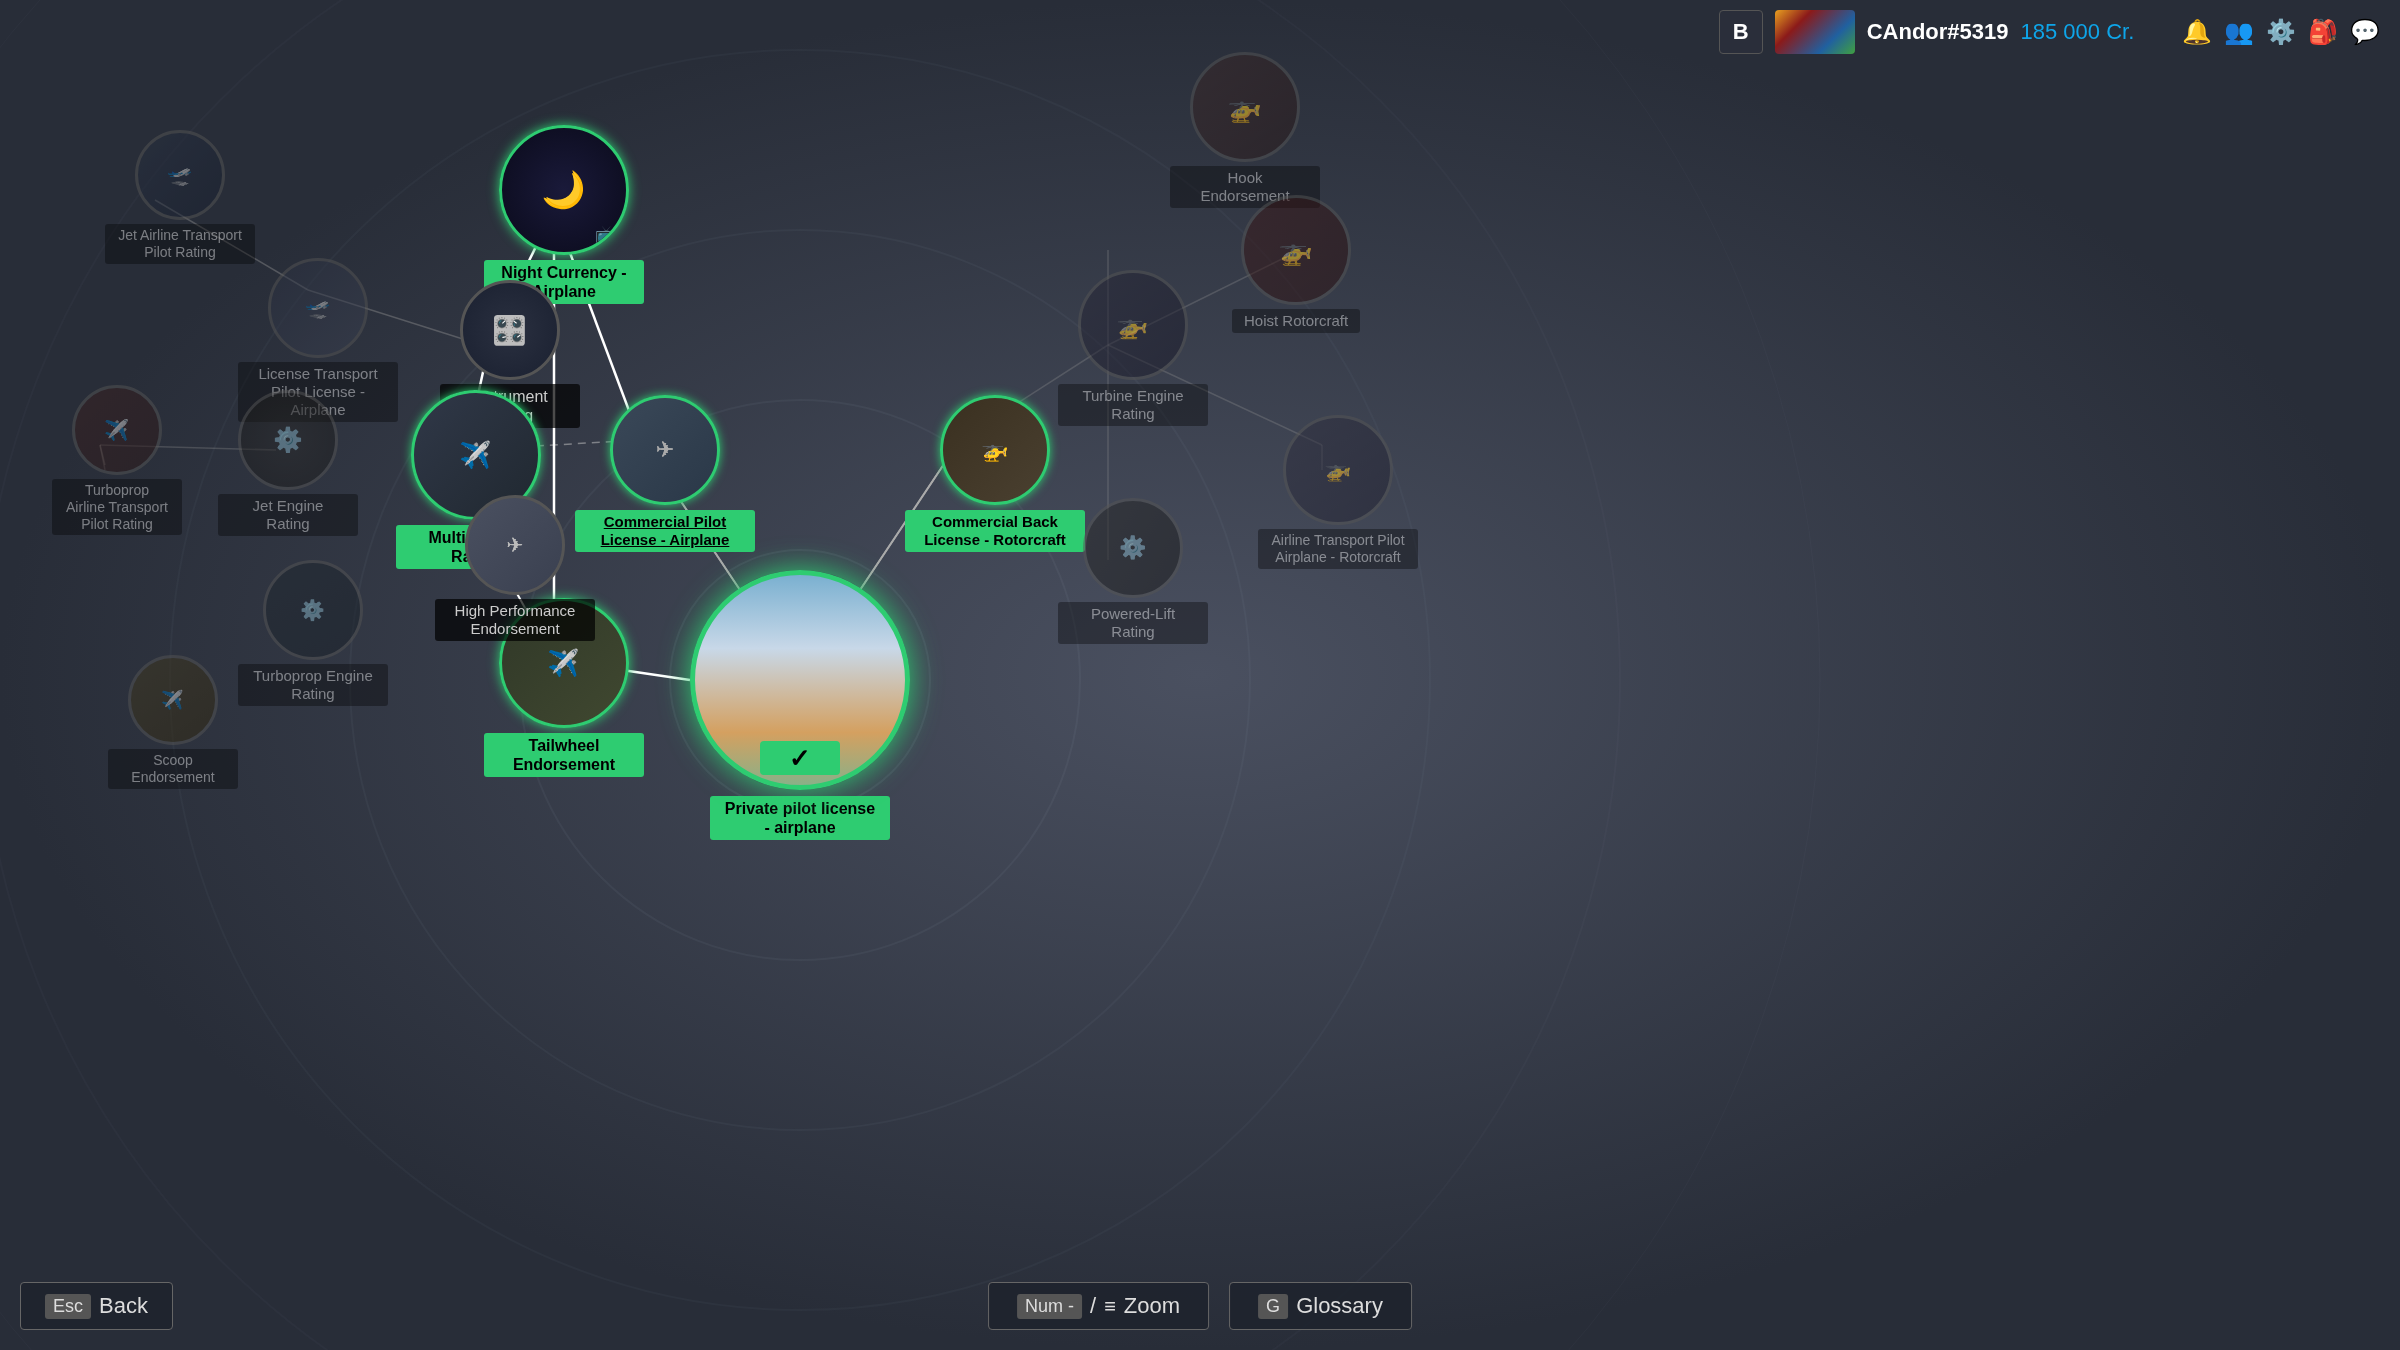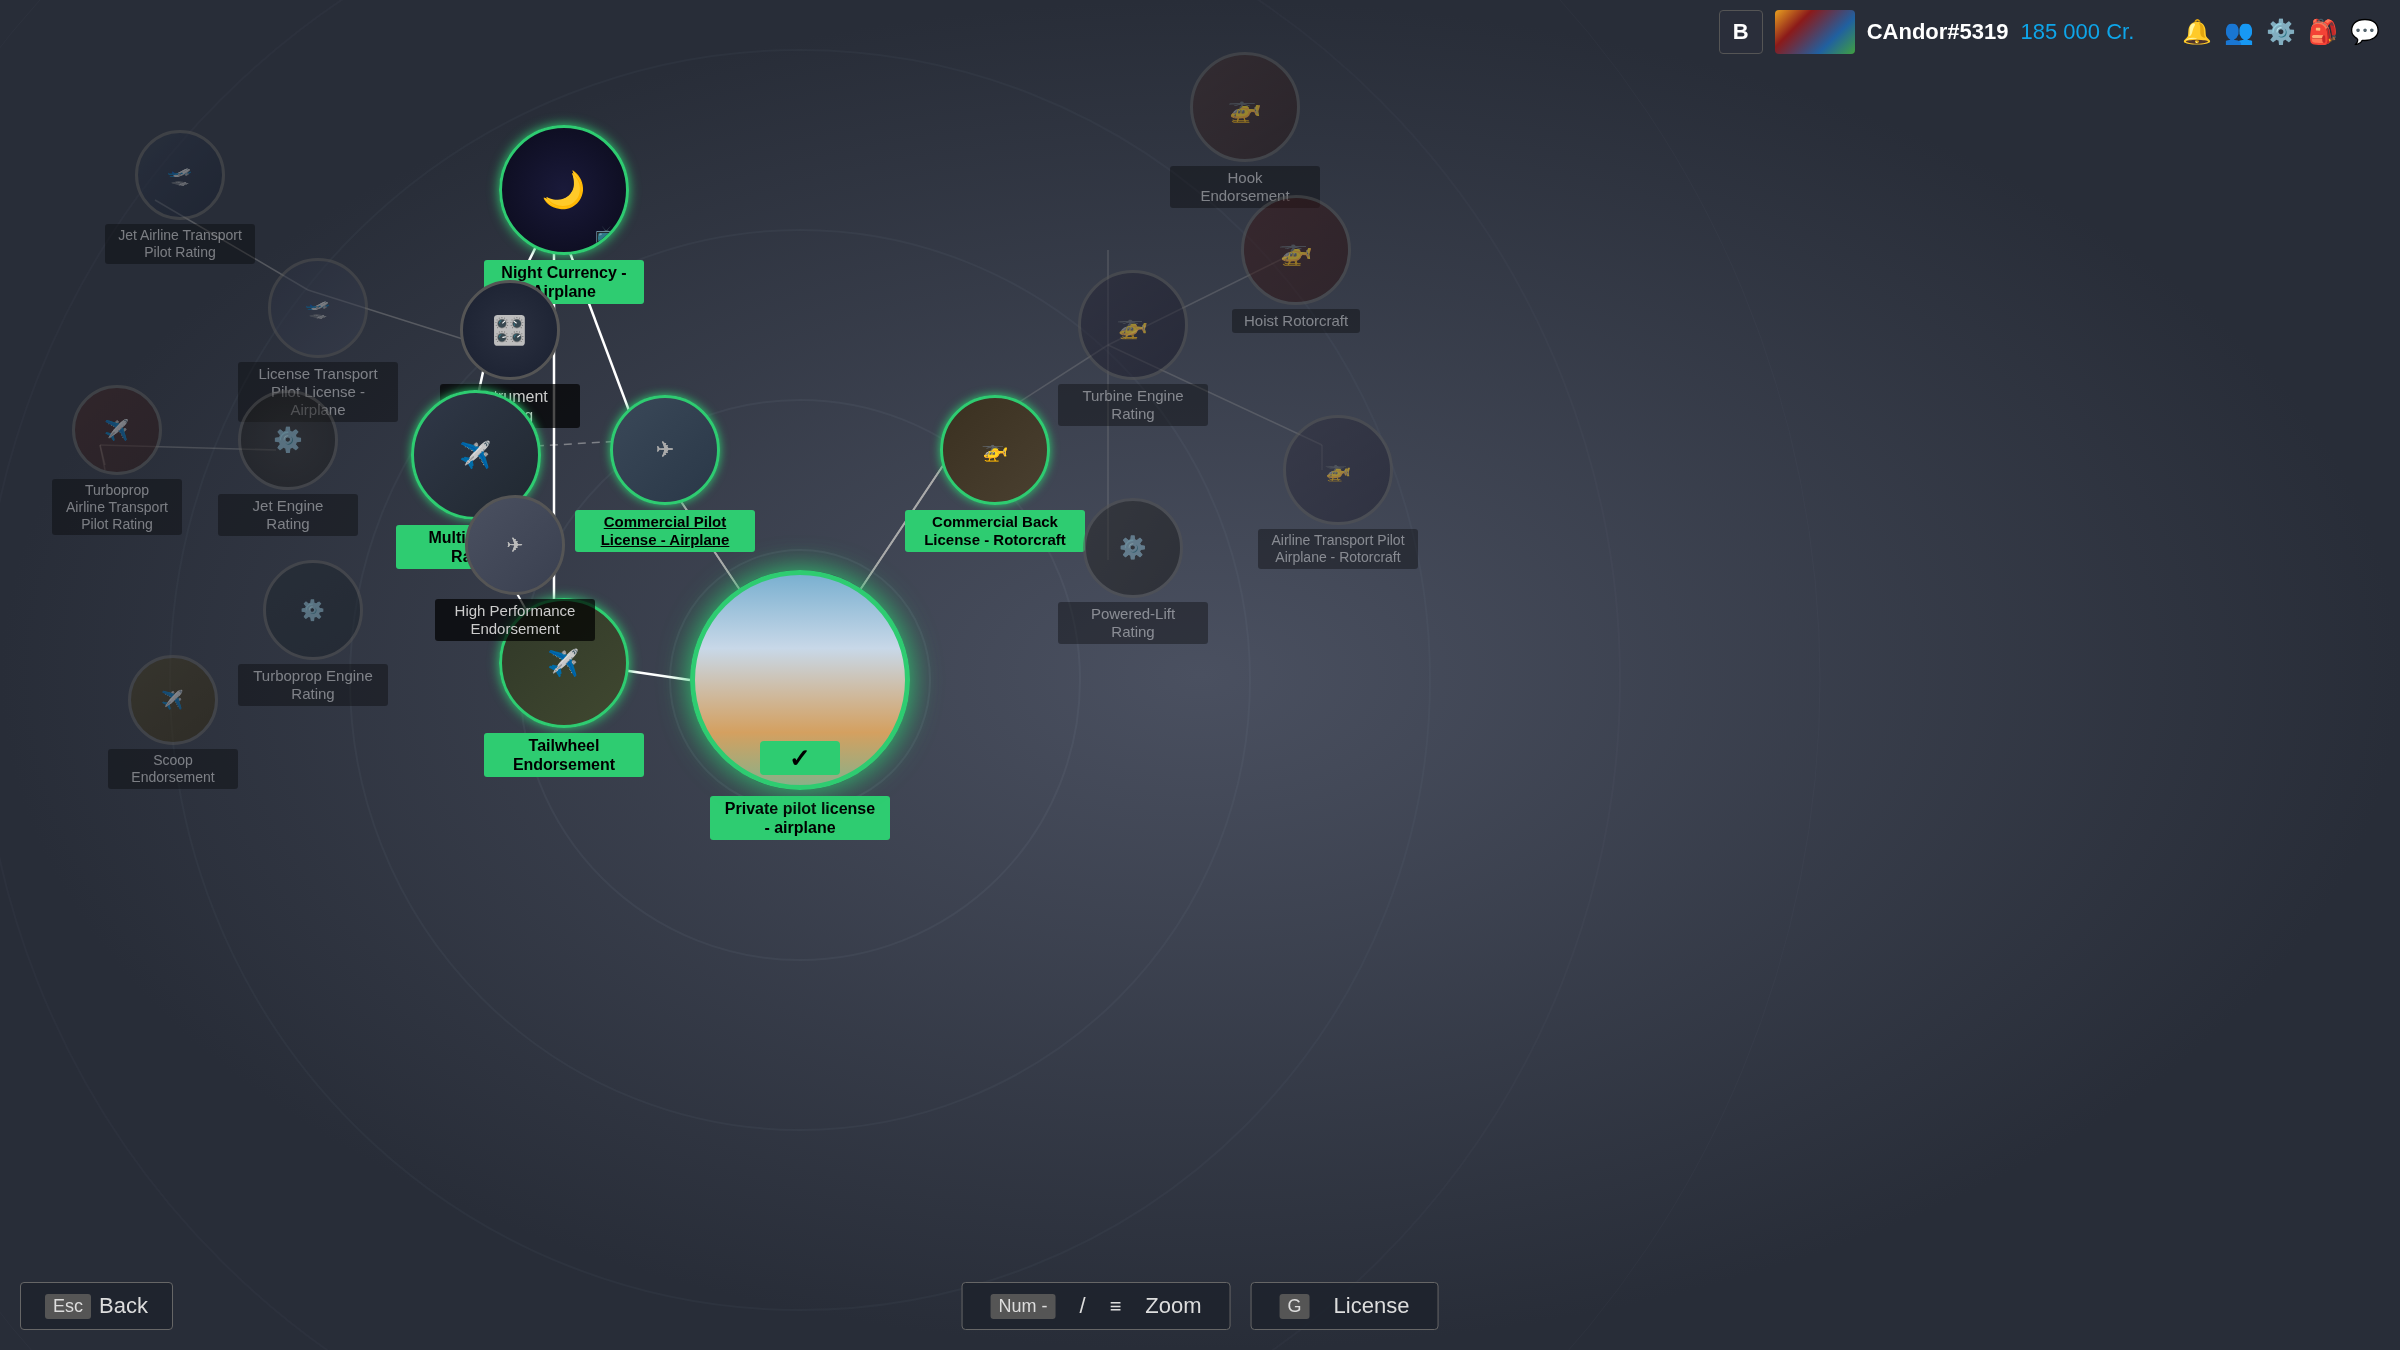--- a/index.html
+++ b/index.html
@@ -161,21 +161,21 @@
     .bottom-btn {
       background: rgba(30,35,45,0.9);
       border: 1px solid #666;
       color: #ddd;
       padding: 10px 28px;
       font-size: 22px;
       border-radius: 4px;
       cursor: pointer;
       display: flex;
       align-items: center;
-      gap: 24px;
+      gap: 8px;
     }
     .bottom-btn .key {
       background: #555;
       padding: 2px 8px;
       border-radius: 3px;
       font-size: 18px;
     }
 
     
     .back-btn {
@@ -444,21 +444,21 @@
 
 <div class="bottom-bar">
   <div class="bottom-btn">
     <span class="key">Num -</span>
     <span>/</span>
     <span style="font-size:20px;">≡</span>
     <span>Zoom</span>
   </div>
   <div class="bottom-btn">
     <span class="key">G</span>
-    <span>License</span>
+    <span>Glossary</span>
   </div>
 </div>
 
 <div class="header">
   <div class="header-badge">B</div>
   <div class="header-avatar"></div>
   <div class="header-username">CAndor#5319</div>
   <div class="header-currency">185 000 Cr.</div>
   <div class="header-icon">🔔</div>
   <div class="header-icon">👥</div>

